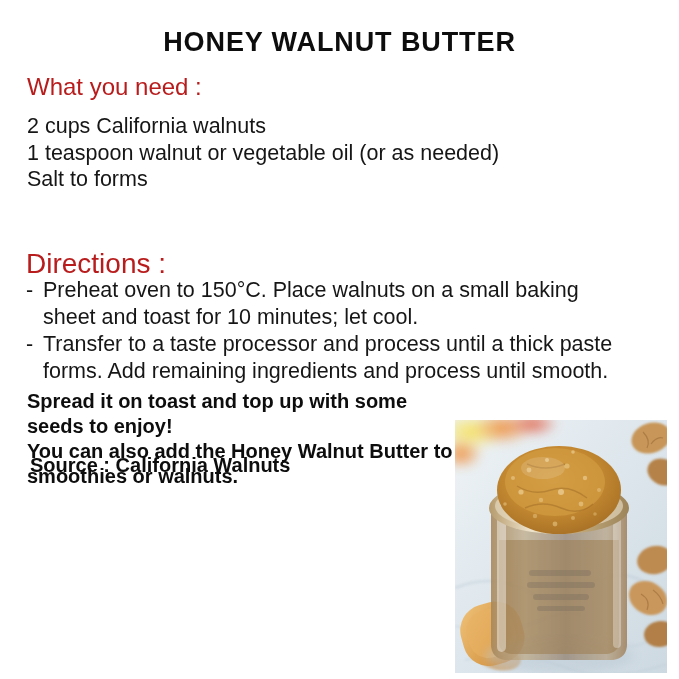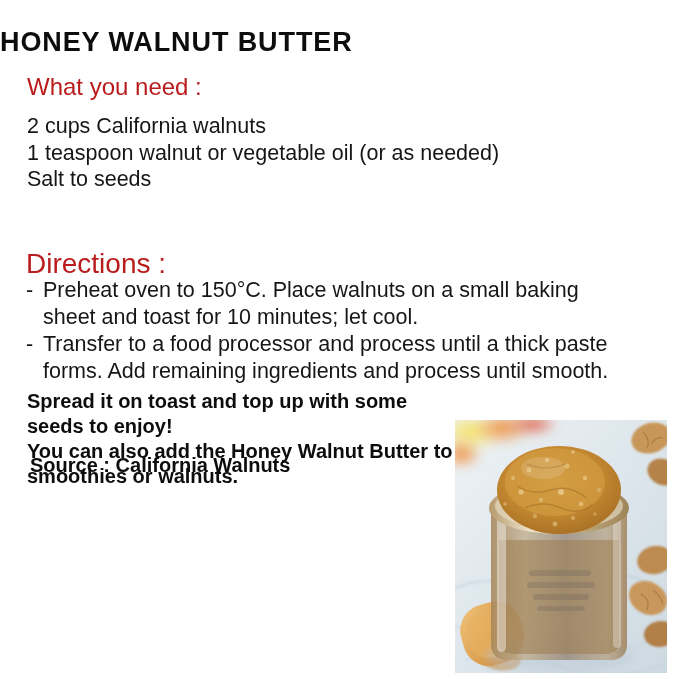--- a/index.html
+++ b/index.html
@@ -17,21 +17,21 @@
     color: #111111;
     -webkit-font-smoothing: antialiased;
   }
 
   
   #recipe-title {
     position: absolute;
     top: 27px;
     left: 0;
     width: 679px;
-    text-align: left;
+    text-align: center;
     font-size: 27px;
     font-weight: bold;
     letter-spacing: 0.9px;
     color: #0d0d0d;
     white-space: nowrap;
   }
 
   
   .section-heading {
     font-weight: normal;
@@ -138,33 +138,33 @@
 
 <div id="card">
 
   <div id="recipe-title">HONEY WALNUT BUTTER</div>
 
   <div id="need-heading" class="section-heading">What you need :</div>
 
   <ul id="ingredients">
     <li>2 cups California walnuts</li>
     <li>1 teaspoon walnut or vegetable oil (or as needed)</li>
-    <li>Salt to seeds</li>
+    <li>Salt to forms</li>
   </ul>
 
   <div id="directions-heading" class="section-heading">Directions :</div>
 
   <ul id="directions">
     <li>
       <span class="dash">-</span>
       <span class="step-text">Preheat oven to 150°C. Place walnuts on a small baking sheet and toast for 10 minutes; let cool.</span>
     </li>
     <li>
       <span class="dash">-</span>
-      <span class="step-text">Transfer to a food processor and process until a thick paste forms.  Add remaining ingredients and process until smooth.</span>
+      <span class="step-text">Transfer to a taste processor and process until a thick paste forms.  Add remaining ingredients and process until smooth.</span>
     </li>
   </ul>
 
   <ul id="notes">
     <li>Spread it on toast and top up with some seeds to enjoy!</li>
     <li>You can also add the Honey Walnut Butter to smoothies or walnuts.</li>
   </ul>
 
   <div id="source-line">Source : California Walnuts</div>
 

